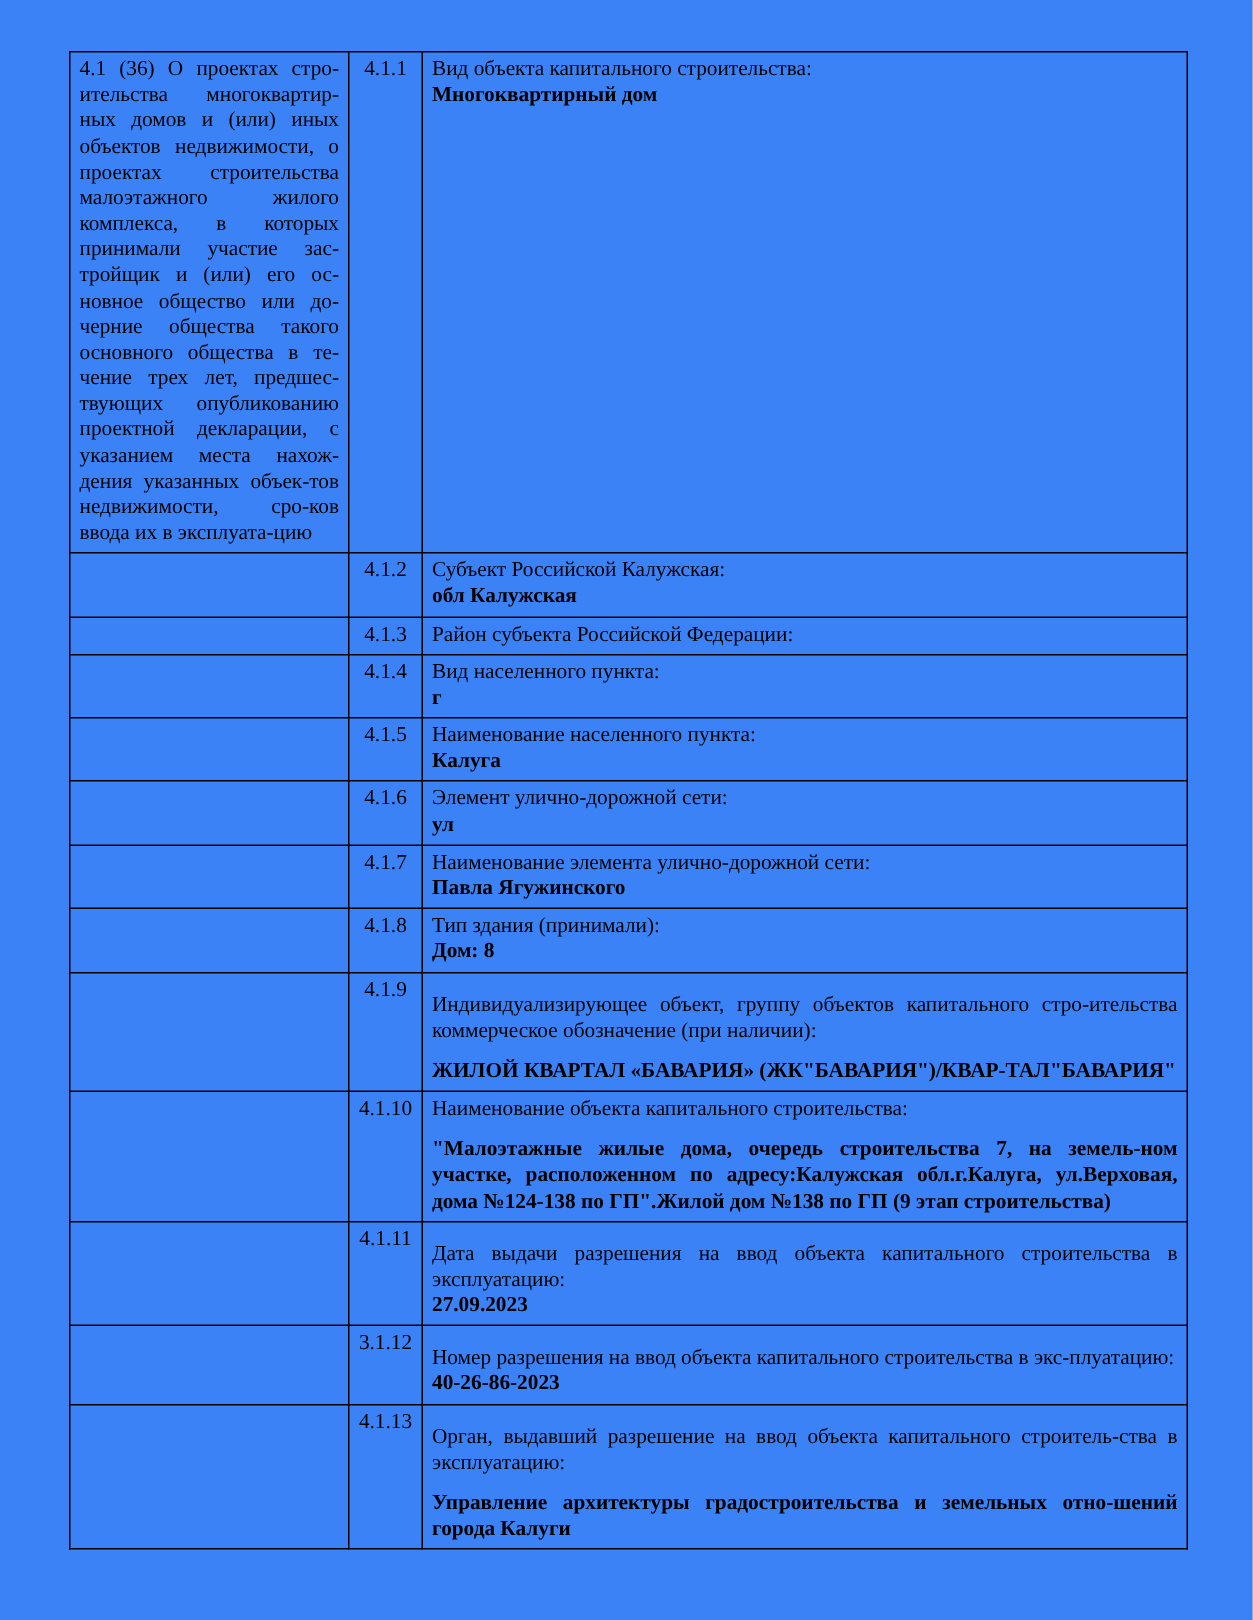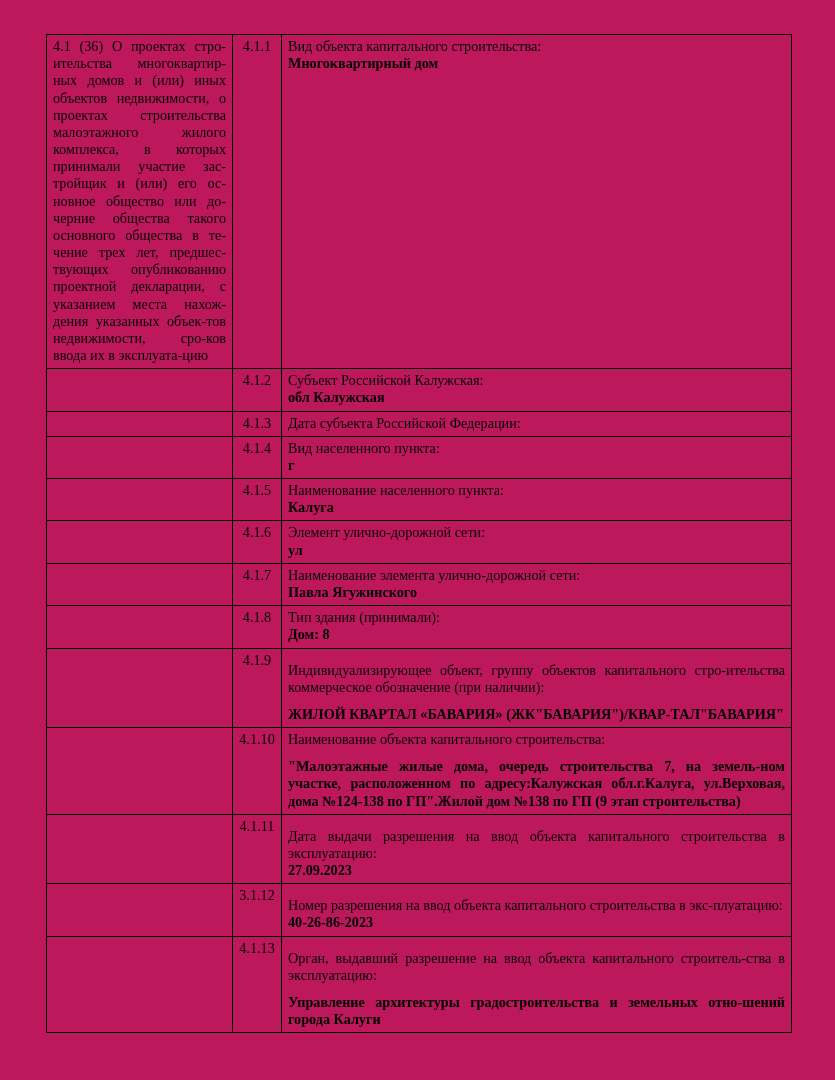--- a/index.html
+++ b/index.html
@@ -11,21 +11,21 @@
     width: 835px;
     min-height: 1080px;
     font-family: "Liberation Serif", serif;
     color: #000000;
   }
   .page {
     width: 835px;
     min-height: 1080px;
     box-sizing: border-box;
     padding: 34px 40px 20px 46px;
-    background: #be185d;
+    background: #3b82f6;
   }
   table.declaration {
     border-collapse: collapse;
     width: 745px;
     table-layout: fixed;
   }
   table.declaration td {
     border: 1px solid #000000;
     vertical-align: top;
     padding: 3px 6px 4px 6px;
@@ -105,21 +105,21 @@
           <span class="value">обл Калужская</span>
         </td>
       </tr>
 
       <tr>
         <td class="left-cell"></td>
         <td class="num-cell">
           <span>4.1.3</span>
         </td>
         <td class="body-cell">
-          <span class="label">Дата субъекта Российской Федерации:</span>
+          <span class="label">Район субъекта Российской Федерации:</span>
         </td>
       </tr>
 
       <tr>
         <td class="left-cell"></td>
         <td class="num-cell">
           <span>4.1.4</span>
         </td>
         <td class="body-cell">
           <span class="label">Вид населенного пункта:</span>

